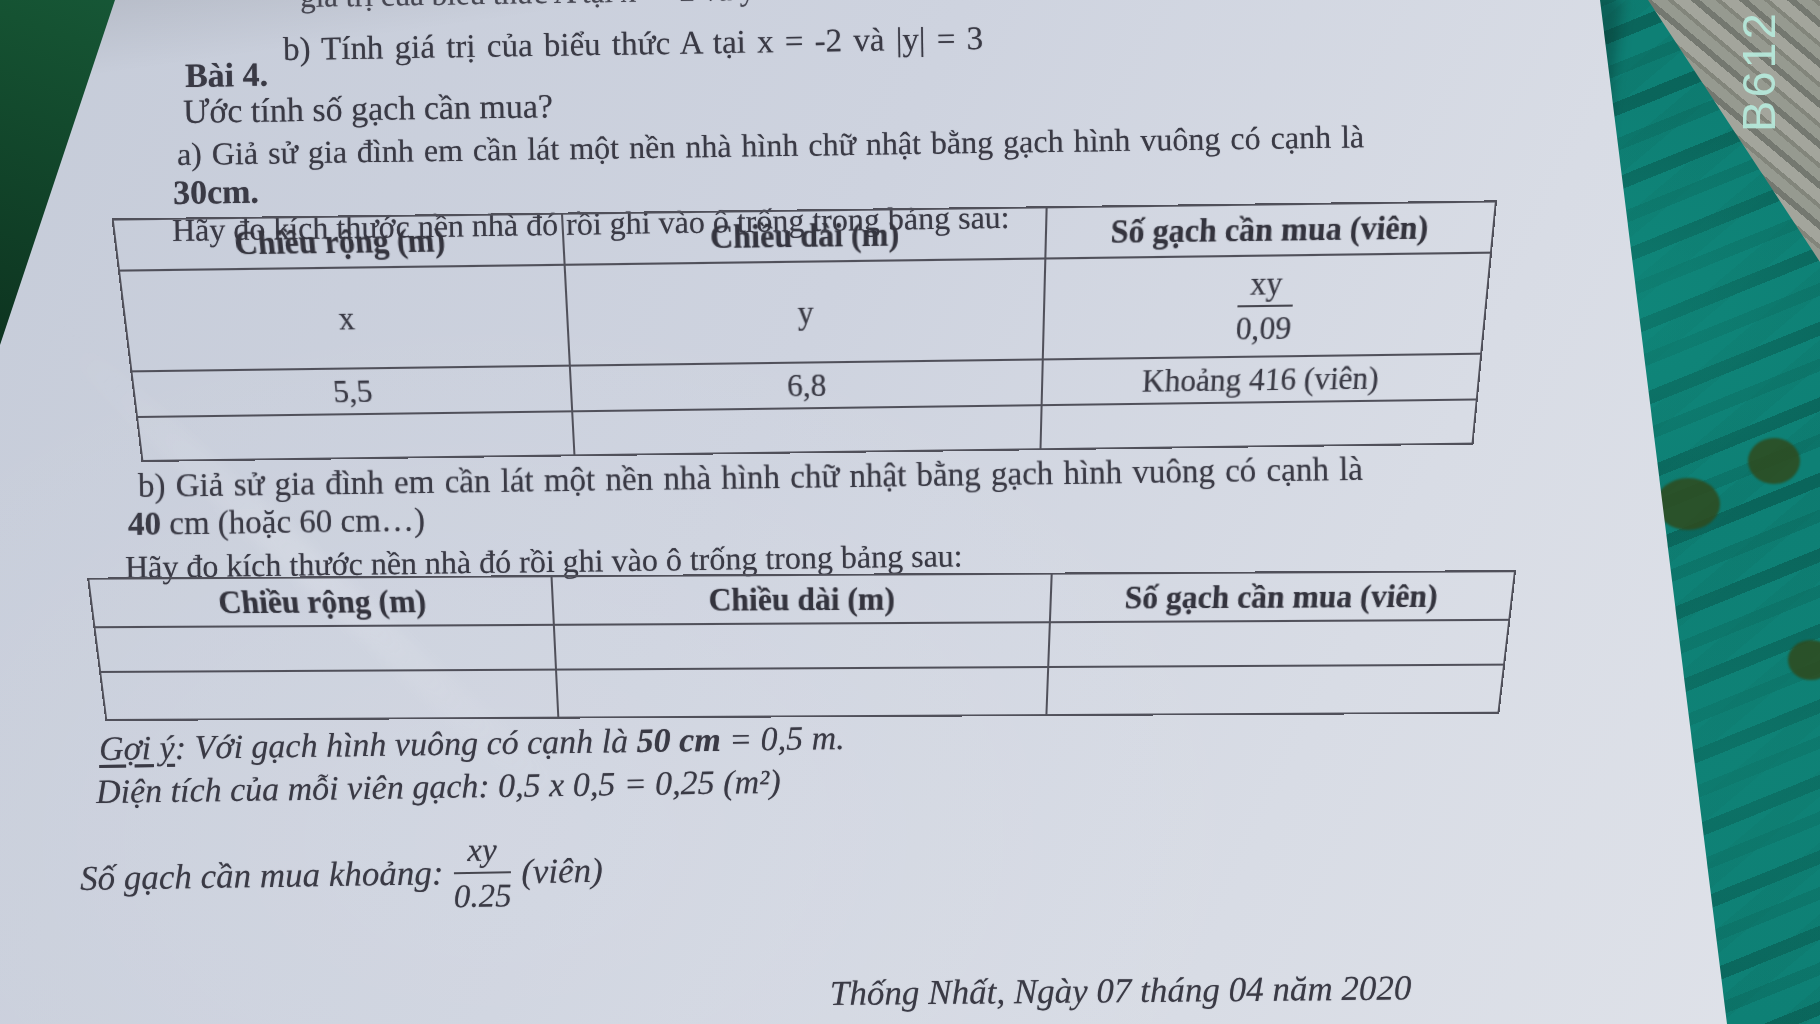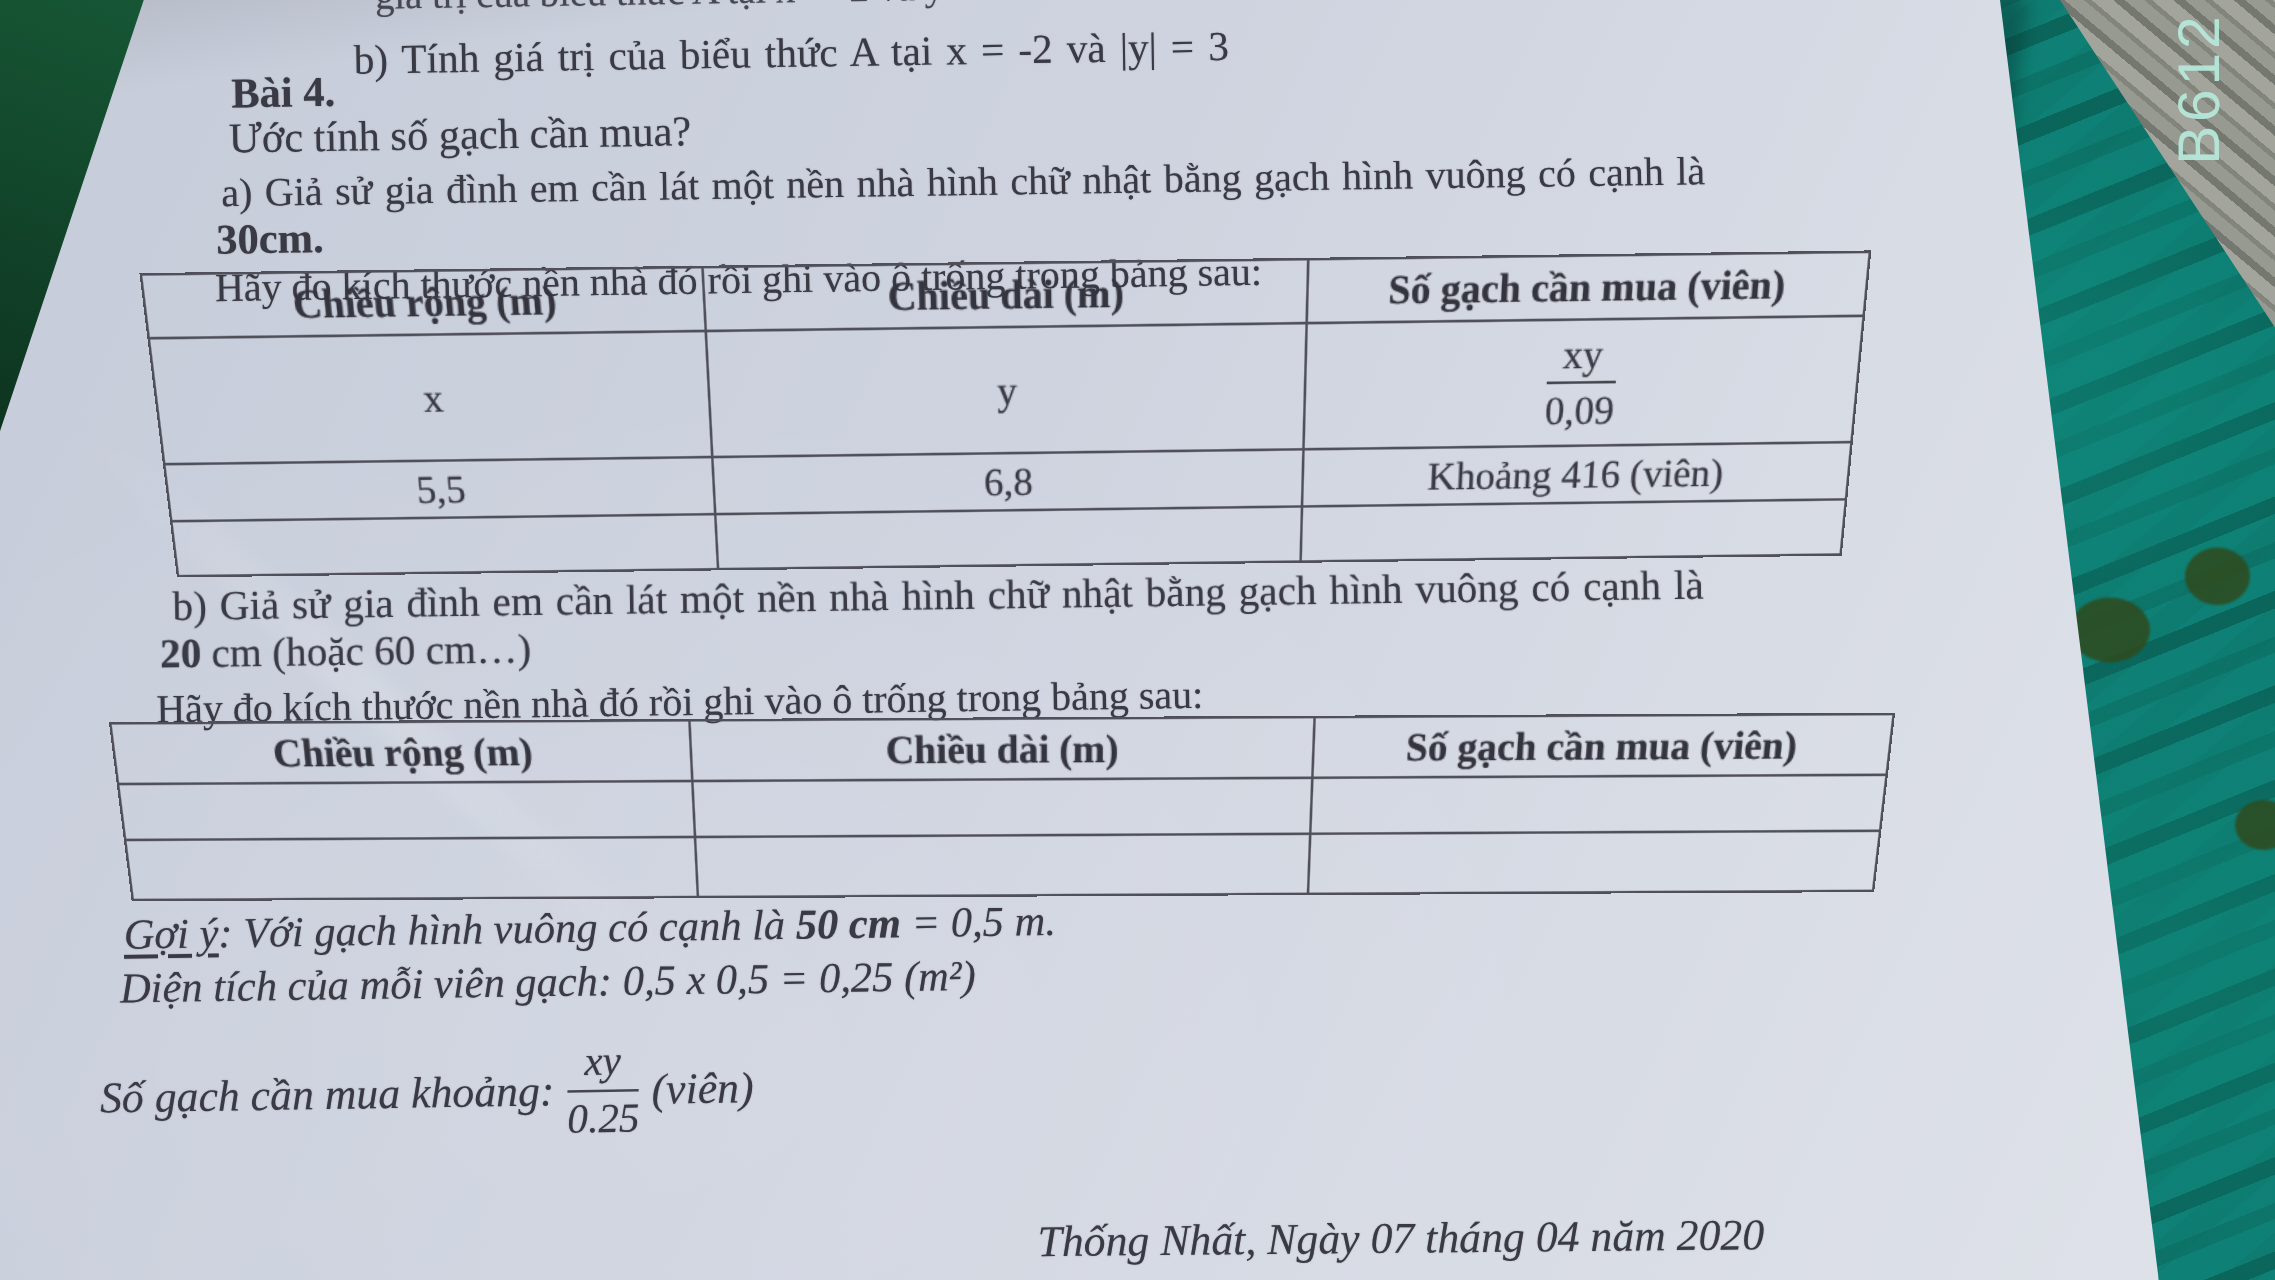--- a/index.html
+++ b/index.html
@@ -149,21 +149,21 @@
             <td></td>
             <td></td>
           </tr>
         </tbody>
           </table>
       </div>
     </div>
 
     <div class="line" style="left:138px;top:468px;font-size:33px;word-spacing:2px;transform:rotate(-0.8deg);">b) Giả sử gia đình em cần lát một nền nhà hình chữ nhật bằng gạch hình vuông có cạnh là</div>
 
-    <div class="line" style="left:128px;top:506px;font-size:33px;transform:rotate(-0.8deg);"><span class="b">20</span><span> cm (hoặc 60 cm…)</span></div>
+    <div class="line" style="left:128px;top:506px;font-size:33px;transform:rotate(-0.8deg);"><span class="b">40</span><span> cm (hoặc 60 cm…)</span></div>
 
     <div class="line" style="left:125px;top:549px;font-size:32px;transform:rotate(-0.8deg);">Hãy đo kích thước nền nhà đó rồi ghi vào ô trống trong bảng sau:</div>
 
     <div class="tblwrap" style="left:105px;top:580px;width:1394px;height:141px;transform:rotate(-0.3deg);">
       <div class="persp" style="transform:perspective(700px) rotateX(-7deg);">
         <table class="tbl">
           <colgroup>
               <col class="c1">
               <col class="c2">
               <col class="c3">

